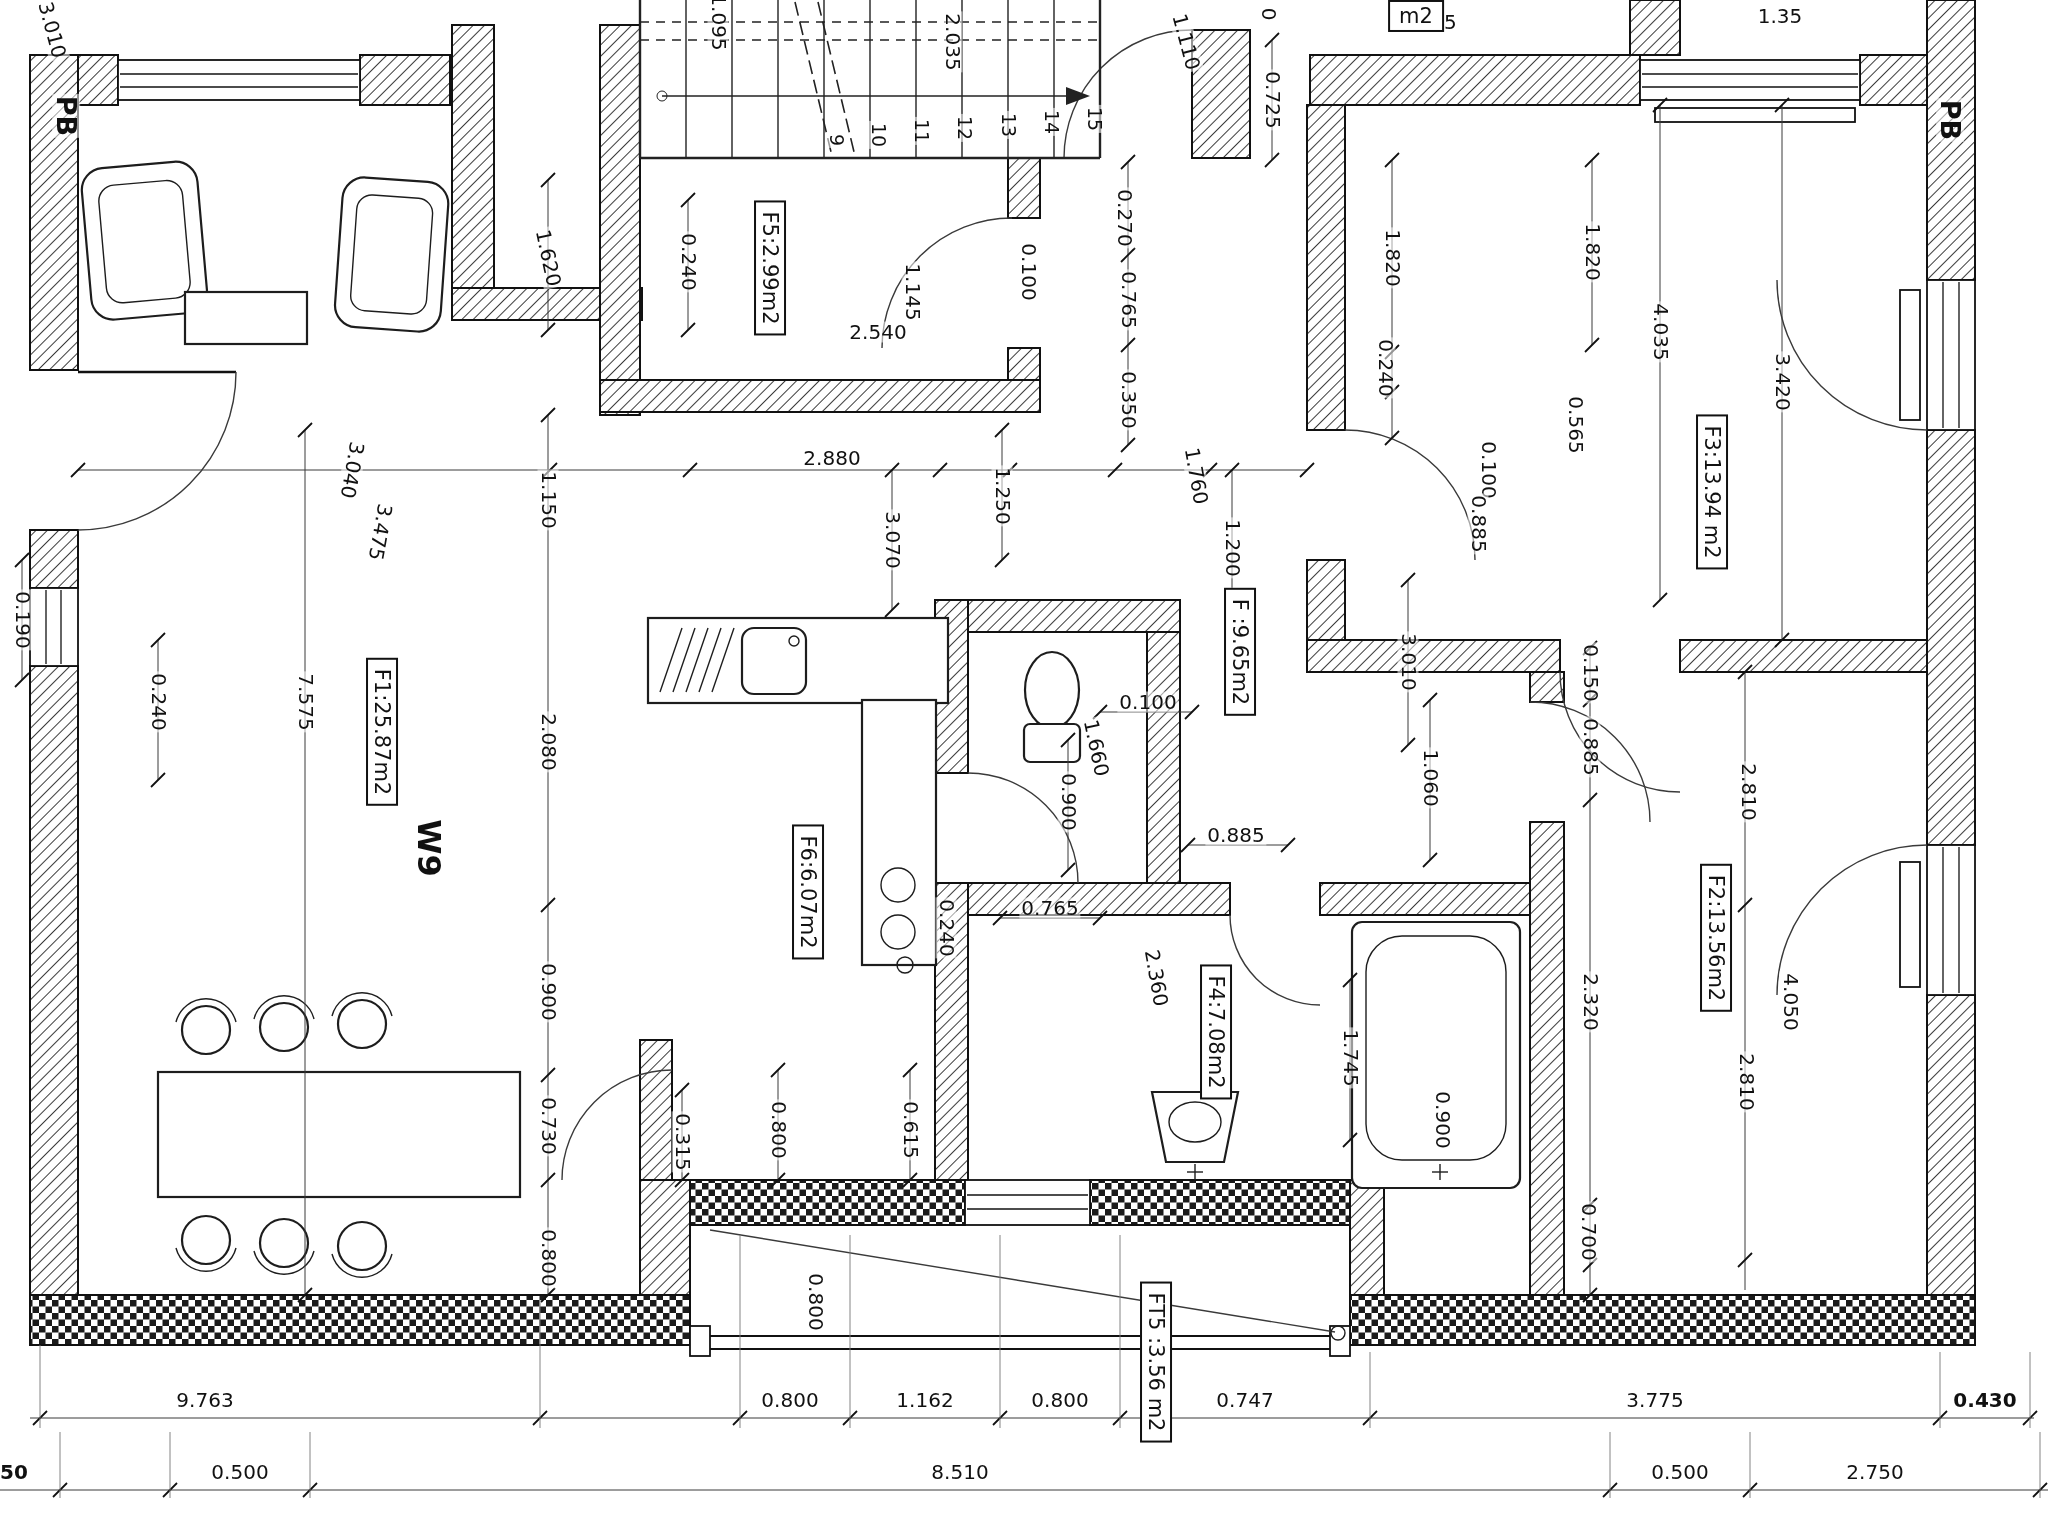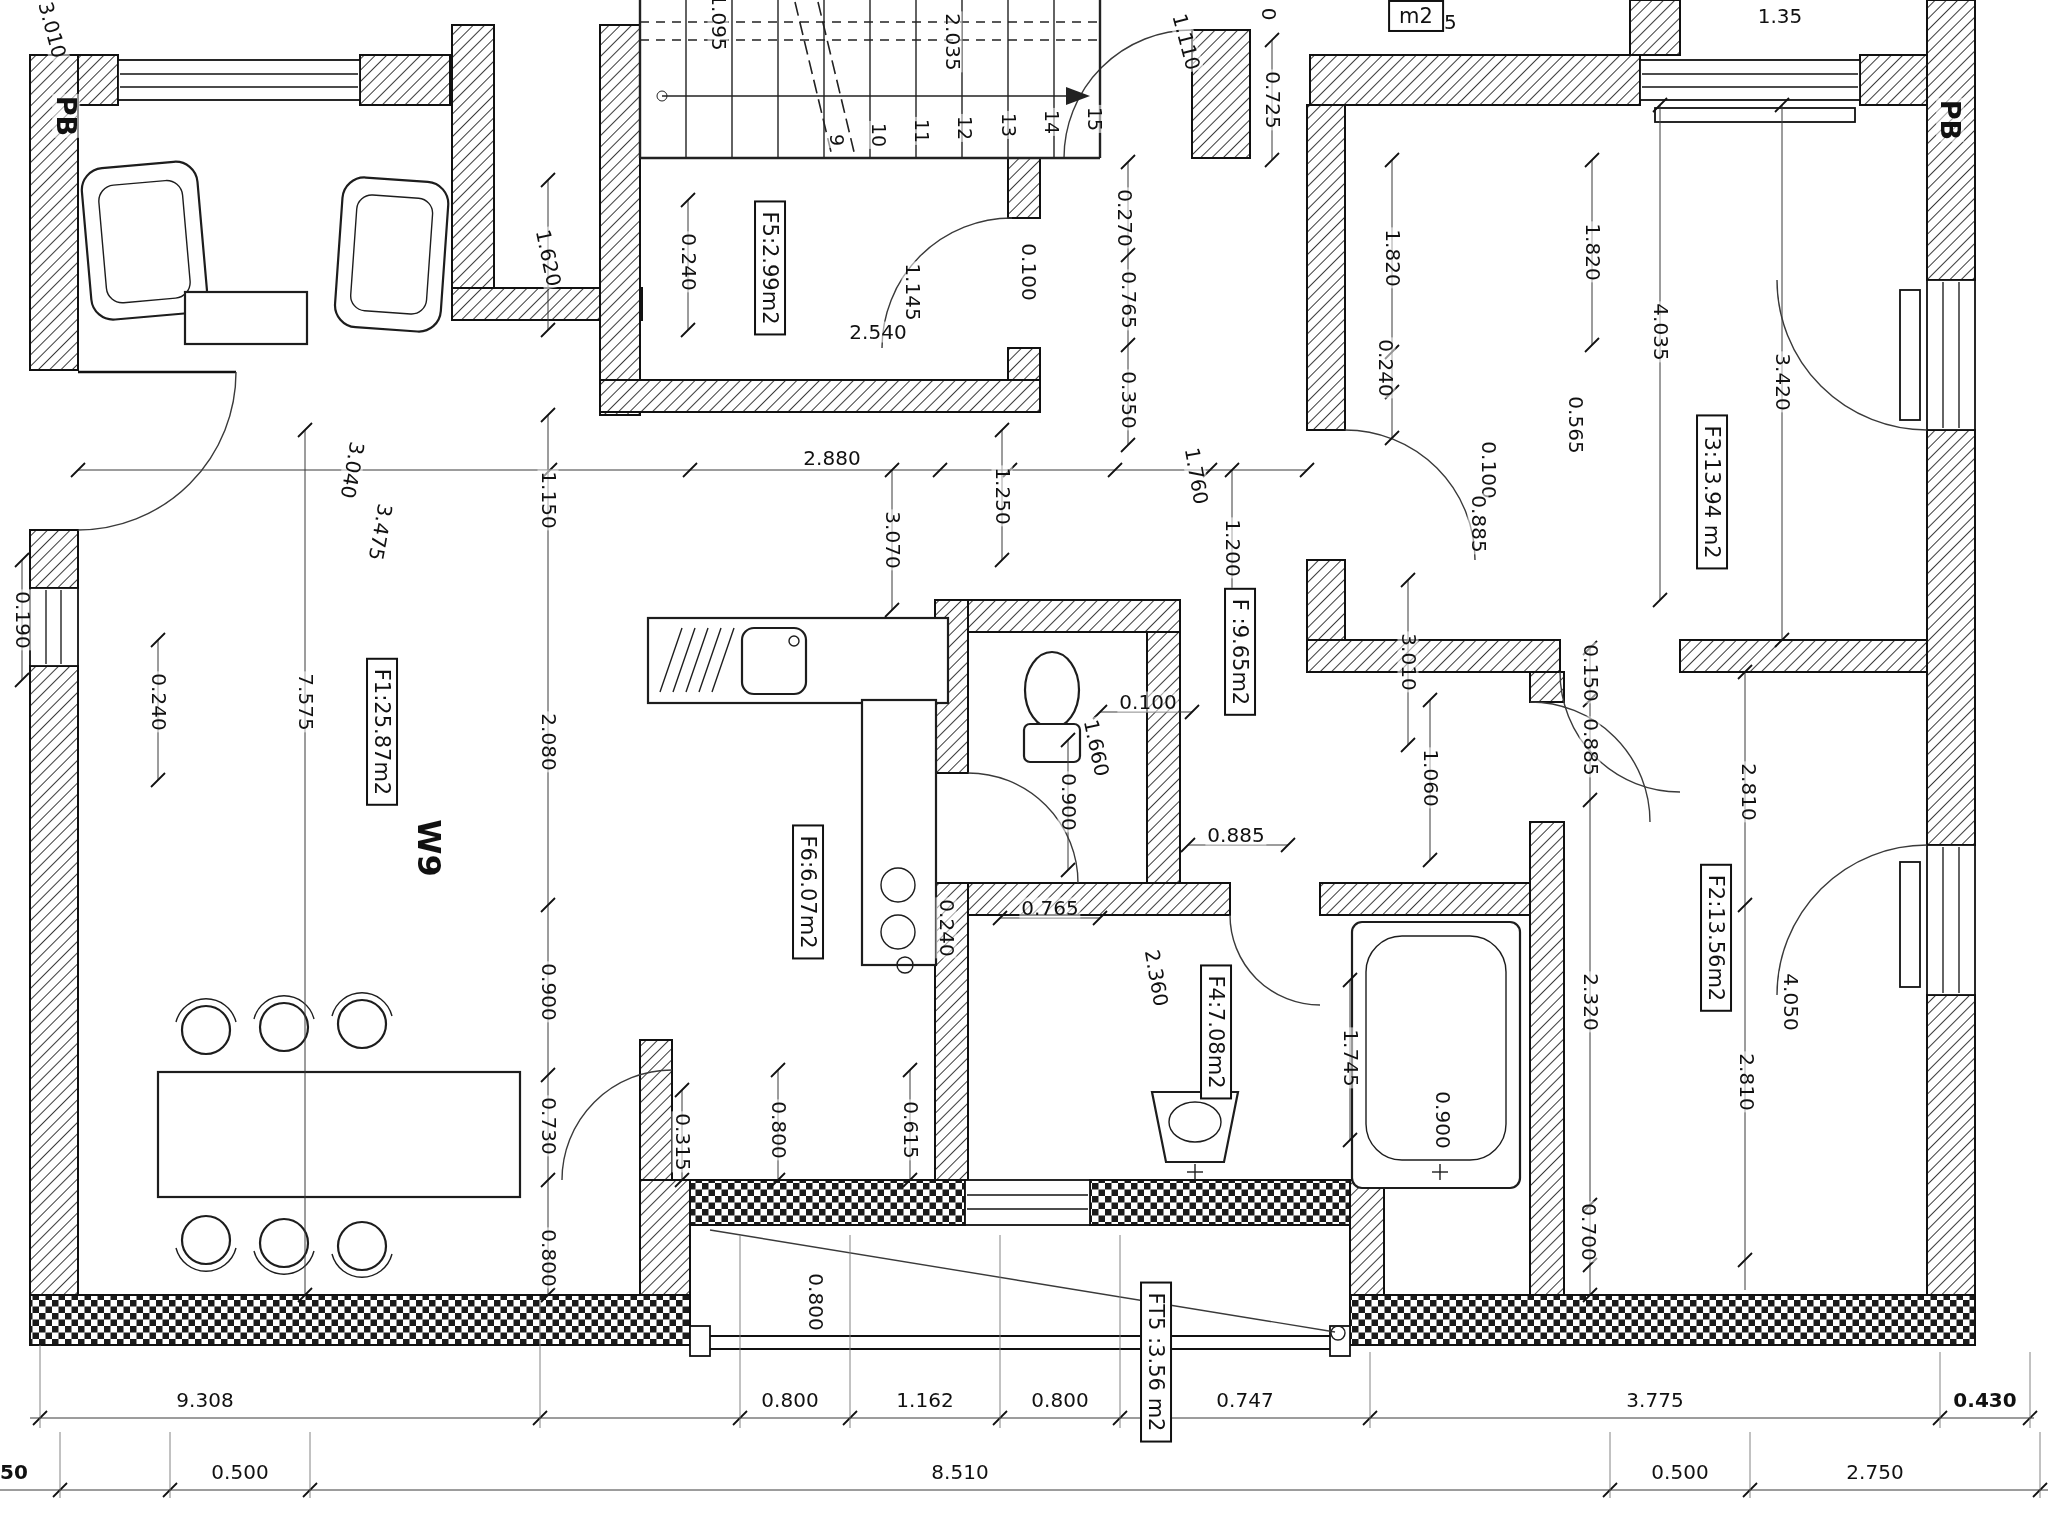--- a/index.html
+++ b/index.html
@@ -451,21 +451,21 @@
       <div class="lbl" style="left: 1350px; top: 1058px; transform: translate(-50%, -50%) rotate(90deg);">1.745</div>
       <div class="lbl" style="left: 1442px; top: 1120px; transform: translate(-50%, -50%) rotate(90deg);">0.900</div>
       <div class="lbl" style="left: 548px; top: 992px; transform: translate(-50%, -50%) rotate(90deg);">0.900</div>
       <div class="lbl" style="left: 548px; top: 1126px; transform: translate(-50%, -50%) rotate(90deg);">0.730</div>
       <div class="lbl" style="left: 548px; top: 1258px; transform: translate(-50%, -50%) rotate(90deg);">0.800</div>
       <div class="lbl" style="left: 682px; top: 1142px; transform: translate(-50%, -50%) rotate(90deg);">0.315</div>
       <div class="lbl" style="left: 778px; top: 1130px; transform: translate(-50%, -50%) rotate(90deg);">0.800</div>
       <div class="lbl" style="left: 910px; top: 1130px; transform: translate(-50%, -50%) rotate(90deg);">0.615</div>
       <div class="lbl" style="left: 815px; top: 1302px; transform: translate(-50%, -50%) rotate(90deg);">0.800</div>
       <div class="lbl boxed" style="left: 1156px; top: 1362px; transform: translate(-50%, -50%) rotate(90deg);">FT5 :3.56 m2</div>
-      <div class="lbl" style="left: 205px; top: 1400px; transform: translate(-50%, -50%) rotate(0deg);">9.308</div>
+      <div class="lbl" style="left: 205px; top: 1400px; transform: translate(-50%, -50%) rotate(0deg);">9.763</div>
       <div class="lbl" style="left: 790px; top: 1400px; transform: translate(-50%, -50%) rotate(0deg);">0.800</div>
       <div class="lbl" style="left: 925px; top: 1400px; transform: translate(-50%, -50%) rotate(0deg);">1.162</div>
       <div class="lbl" style="left: 1060px; top: 1400px; transform: translate(-50%, -50%) rotate(0deg);">0.800</div>
       <div class="lbl" style="left: 1245px; top: 1400px; transform: translate(-50%, -50%) rotate(0deg);">0.747</div>
       <div class="lbl" style="left: 1655px; top: 1400px; transform: translate(-50%, -50%) rotate(0deg);">3.775</div>
       <div class="lbl" style="left: 1985px; top: 1400px; transform: translate(-50%, -50%) rotate(0deg); font-weight: bold;">0.430</div>
       <div class="lbl" style="left: 14px; top: 1472px; transform: translate(-50%, -50%) rotate(0deg); font-weight: bold;">50</div>
       <div class="lbl" style="left: 240px; top: 1472px; transform: translate(-50%, -50%) rotate(0deg);">0.500</div>
       <div class="lbl" style="left: 960px; top: 1472px; transform: translate(-50%, -50%) rotate(0deg);">8.510</div>
       <div class="lbl" style="left: 1680px; top: 1472px; transform: translate(-50%, -50%) rotate(0deg);">0.500</div>

